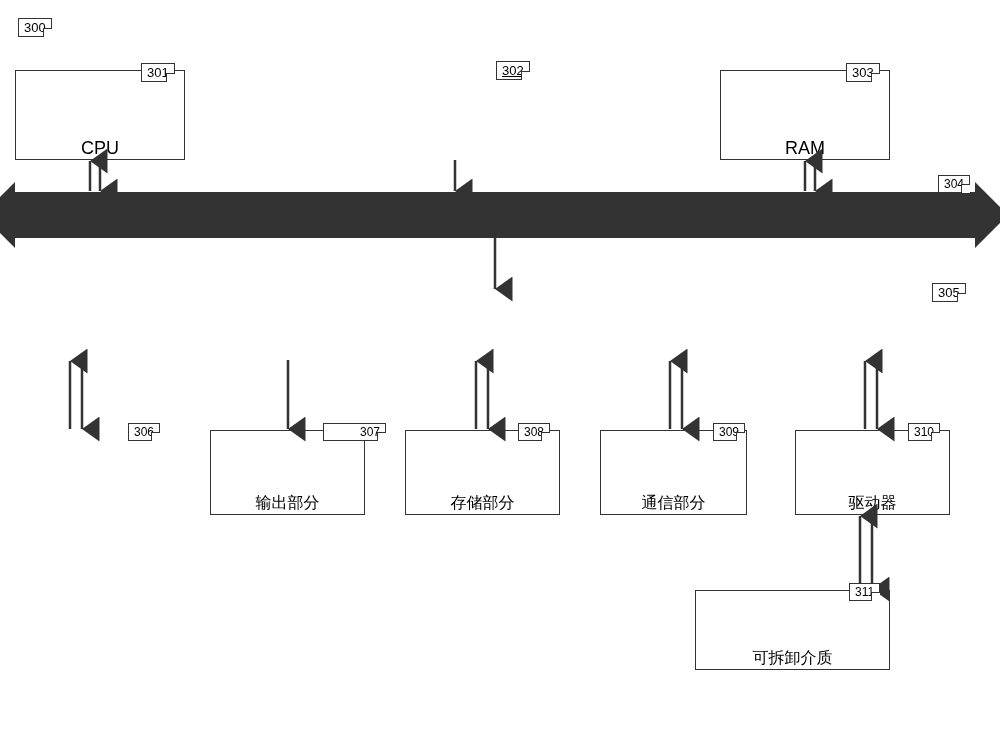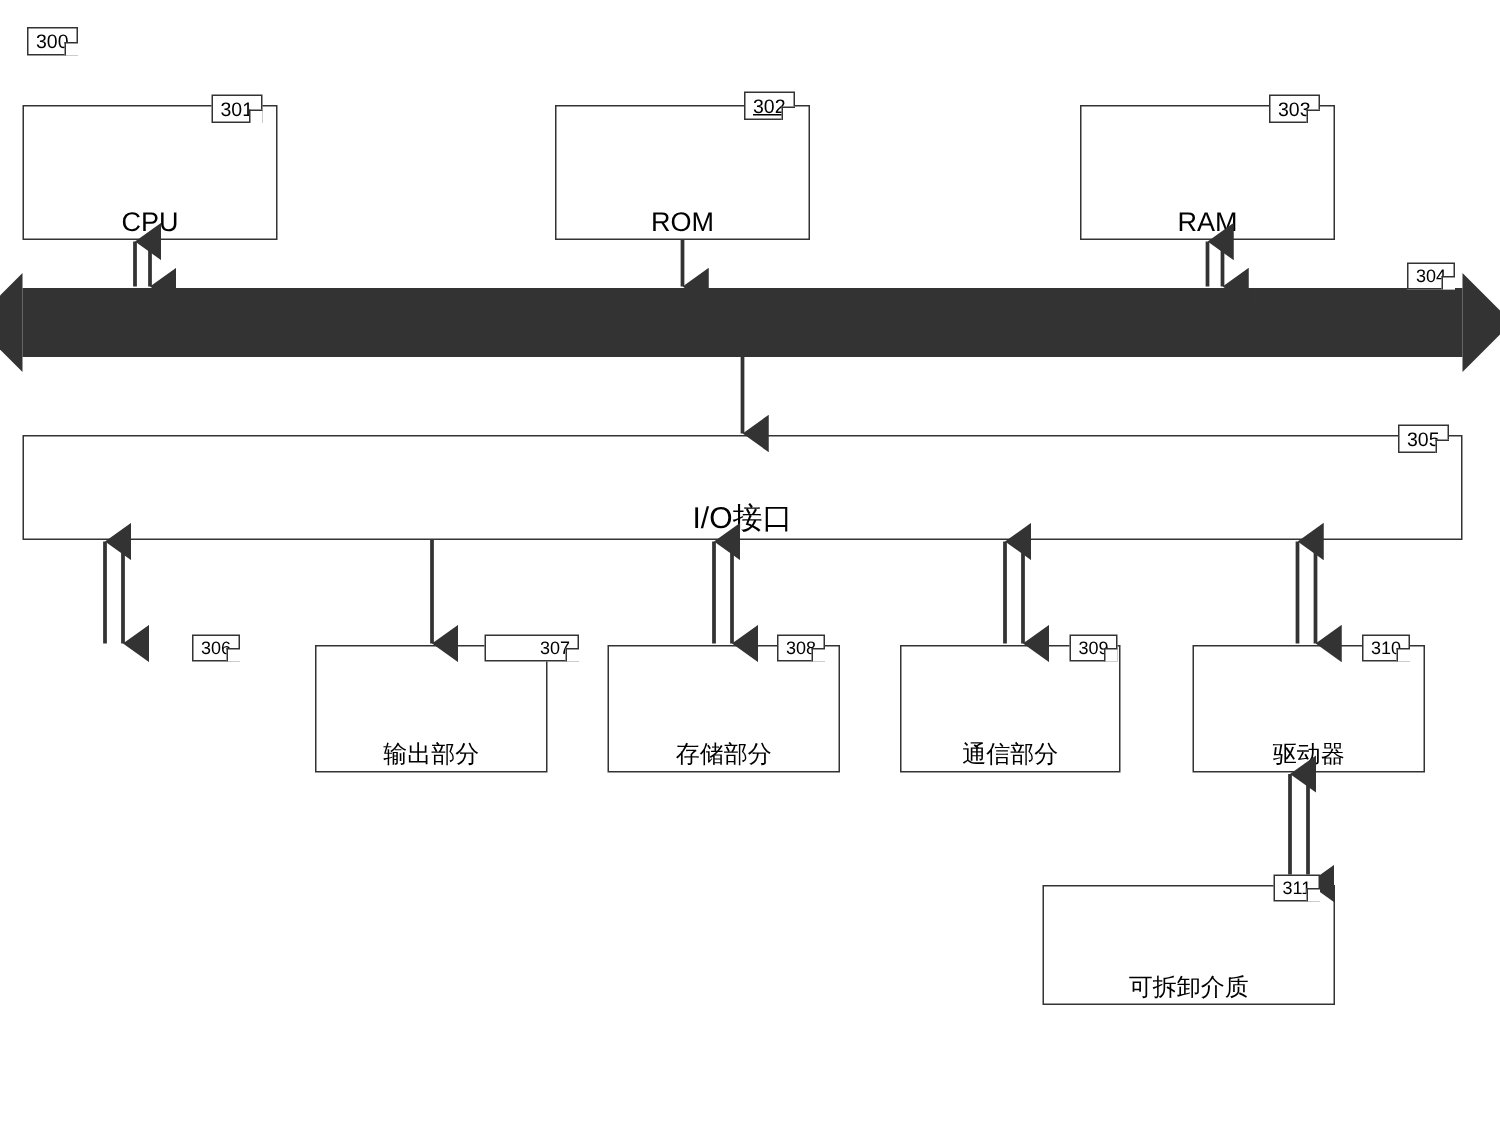--- a/index.html
+++ b/index.html
@@ -66,33 +66,27 @@
 
 <div class="diagram-container">
 
   <div class="label-badge" style="left:18px; top:18px;">300</div>
 
   <div class="box" style="left:15px; top:70px; width:170px; height:90px;">
     <span>CPU</span>
   </div>
   <div class="label-badge" style="left:141px; top:63px;">301</div>
 
-  <div class="box" style="left:370px; top:70px; width:170px; height:90px;">
-    <span>ROM</span>
-  </div>
   <div class="label-badge" style="left:496px; top:61px;text-decoration:underline;">302</div>
 
   <div class="box" style="left:720px; top:70px; width:170px; height:90px;">
     <span>RAM</span>
   </div>
   <div class="label-badge" style="left:846px; top:63px;">303</div>
 
-  <div class="box" style="left:15px; top:290px; width:960px; height:70px; font-size:20px;">
-    <span>I/O接口</span>
-  </div>
   <div class="label-badge" style="left:932px; top:283px;">305</div>
 
   <div class="label-badge" style="left:128px; top:423px; font-size:12px;">306</div>
 
   <div class="box" style="left:210px; top:430px; width:155px; height:85px; font-size:16px;">
     <span>输出部分</span>
   </div>
   <div class="label-badge" style="left:323px; top:423px; font-size:12px;padding-left:36px;">307</div>
 
   <div class="box" style="left:405px; top:430px; width:155px; height:85px; font-size:16px;">

